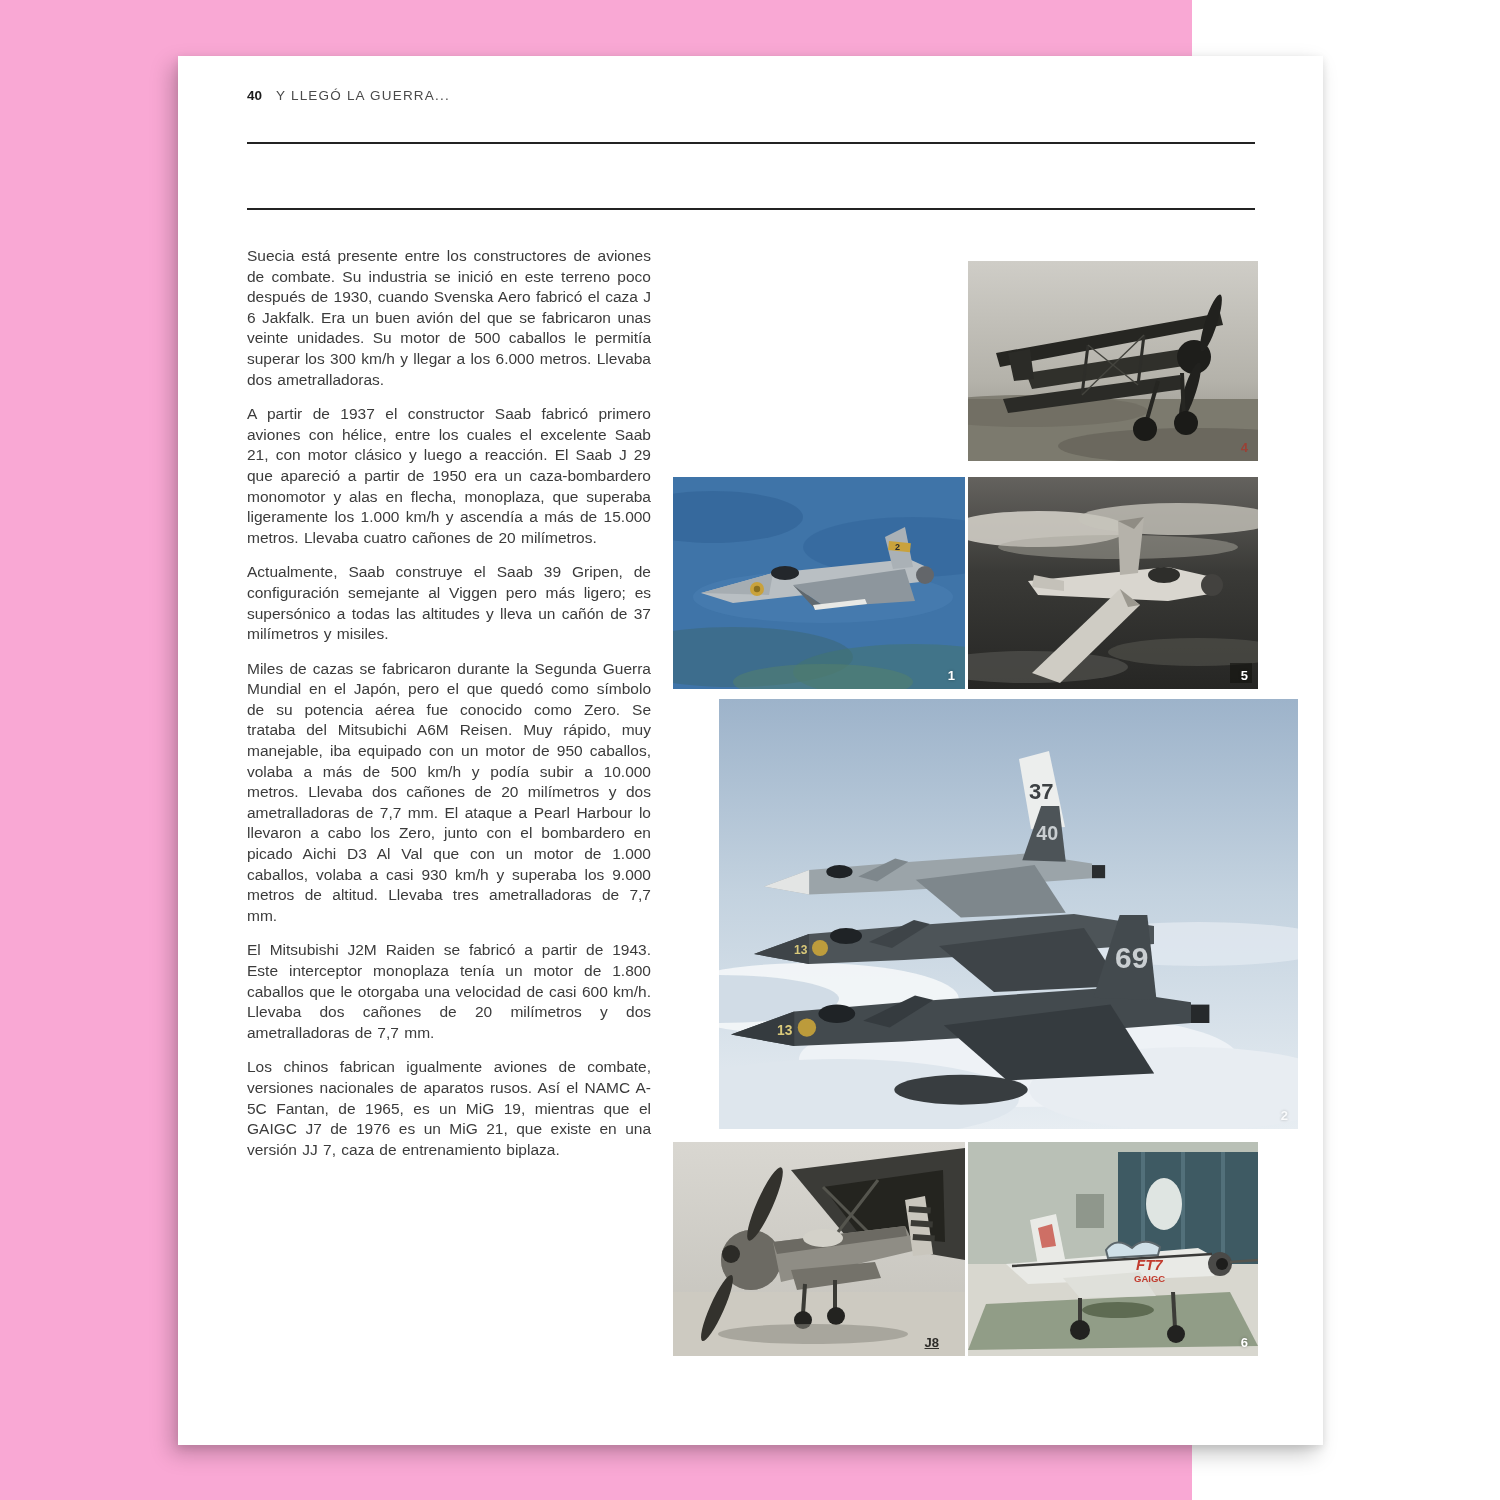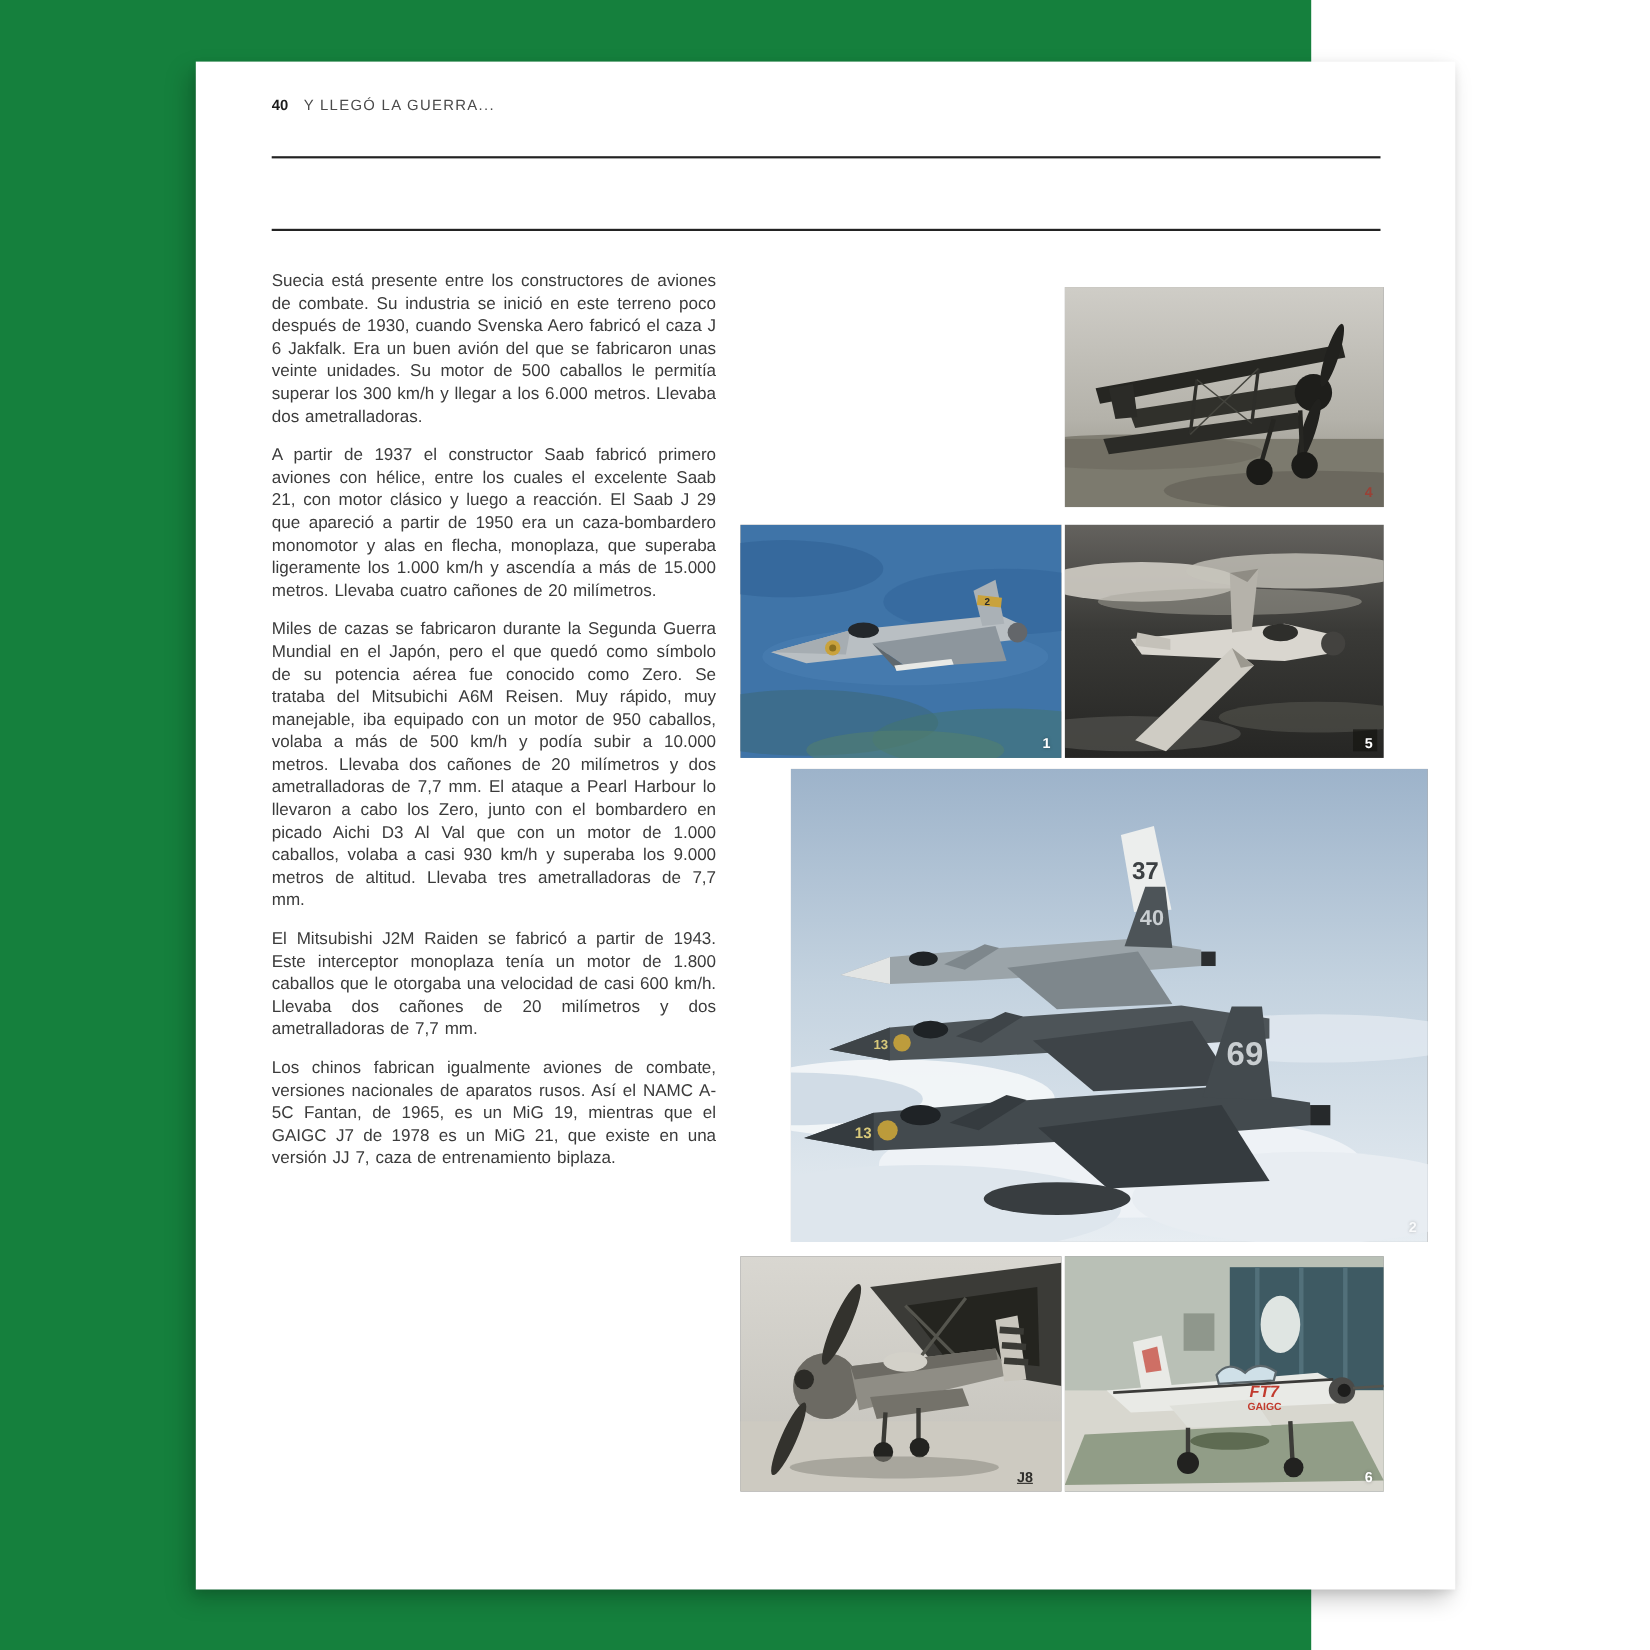--- a/index.html
+++ b/index.html
@@ -1,17 +1,17 @@
 <!DOCTYPE html>
 <html lang="es"><head>
 <meta charset="utf-8">
 <style>
   html,body{margin:0;padding:0;background:#ffffff;width:1500px;height:1500px;overflow:hidden;
     font-family:"Liberation Sans", sans-serif;}
-  .canvas{position:relative;width:1192px;height:1500px;background:#15803d;}
+  .canvas{position:relative;width:1192px;height:1500px;background:#f9a8d4;}
   .page{position:absolute;left:178px;top:56px;width:1145px;height:1389px;background:#ffffff;
     box-shadow:-7px 9px 20px rgba(0,0,0,0.22), 0 3px 8px rgba(0,0,0,0.10);}
   .hdr{position:absolute;left:69px;top:32px;font-size:13.5px;color:#4a4a4a;letter-spacing:1.2px;}
   .hdr b{color:#1c1c1c;margin-right:14px;letter-spacing:0;}
   .rule{position:absolute;left:69px;width:1008px;height:2px;background:#232323;}
   .rule.r1{top:86px}
   .rule.r2{top:152px}
   .title{position:absolute;left:69px;top:97px;font-size:30px;font-weight:bold;color:#1f2023;
     letter-spacing:0.8px;}
   .col{position:absolute;left:69px;top:190px;width:420px;}
@@ -41,23 +41,24 @@
     <div class="hdr">
       <b>40</b><span>Y LLEGÓ LA GUERRA...</span>
     </div>
 
     <div class="rule r1"></div>
     <div class="rule r2"></div>
 
     <div class="col">
       <p>Suecia está presente entre los constructores de aviones de combate. Su industria se inició en este terreno poco después de 1930, cuando Svenska Aero fabricó el caza J 6 Jakfalk. Era un buen avión del que se fabricaron unas veinte unidades. Su motor de 500 caballos le permitía superar los 300 km/h y llegar a los 6.000 metros. Llevaba dos ametralladoras.</p>
       <p>A partir de 1937 el constructor Saab fabricó primero aviones con hélice, entre los cuales el excelente Saab 21, con motor clásico y luego a reacción. El Saab J 29 que apareció a partir de 1950 era un caza-bombardero monomotor y alas en flecha, monoplaza, que superaba ligeramente los 1.000 km/h y ascendía a más de 15.000 metros. Llevaba cuatro cañones de 20 milímetros.</p>
+      <p>Actualmente, Saab construye el Saab 39 Gripen, de configuración semejante al Viggen pero más ligero; es supersónico a todas las altitudes y lleva un cañón de 37 milímetros y misiles.</p>
       <p>Miles de cazas se fabricaron durante la Segunda Guerra Mundial en el Japón, pero el que quedó como símbolo de su potencia aérea fue conocido como Zero. Se trataba del Mitsubichi A6M Reisen. Muy rápido, muy manejable, iba equipado con un motor de 950 caballos, volaba a más de 500 km/h y podía subir a 10.000 metros. Llevaba dos cañones de 20 milímetros y dos ametralladoras de 7,7 mm. El ataque a Pearl Harbour lo llevaron a cabo los Zero, junto con el bombardero en picado Aichi D3 Al Val que con un motor de 1.000 caballos, volaba a casi 930 km/h y superaba los 9.000 metros de altitud. Llevaba tres ametralladoras de 7,7 mm.</p>
       <p>El Mitsubishi J2M Raiden se fabricó a partir de 1943. Este interceptor monoplaza tenía un motor de 1.800 caballos que le otorgaba una velocidad de casi 600 km/h. Llevaba dos cañones de 20 milímetros y dos ametralladoras de 7,7 mm.</p>
-      <p>Los chinos fabrican igualmente aviones de combate, versiones nacionales de aparatos rusos. Así el NAMC A-5C Fantan, de 1965, es un MiG 19, mientras que el GAIGC J7 de 1978 es un MiG 21, que existe en una versión JJ 7, caza de entrenamiento biplaza.</p>
+      <p>Los chinos fabrican igualmente aviones de combate, versiones nacionales de aparatos rusos. Así el NAMC A-5C Fantan, de 1965, es un MiG 19, mientras que el GAIGC J7 de 1976 es un MiG 21, que existe en una versión JJ 7, caza de entrenamiento biplaza.</p>
     </div>
 
     <div class="photo ph-jakfalk">
       <svg viewBox="0 0 290 200">
         <defs>
           <linearGradient id="skyG" x1="0" y1="0" x2="0" y2="1">
             <stop offset="0" stop-color="#cfcdc7"></stop>
               <stop offset="0.6" stop-color="#b4b2aa"></stop>
             <stop offset="1" stop-color="#8e8c82"></stop>
           </linearGradient>

